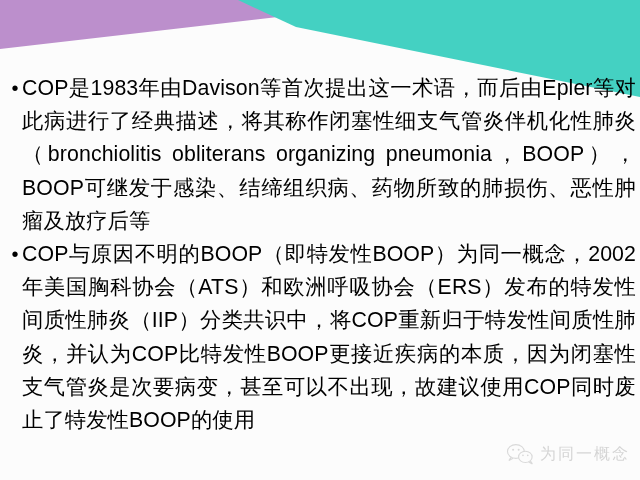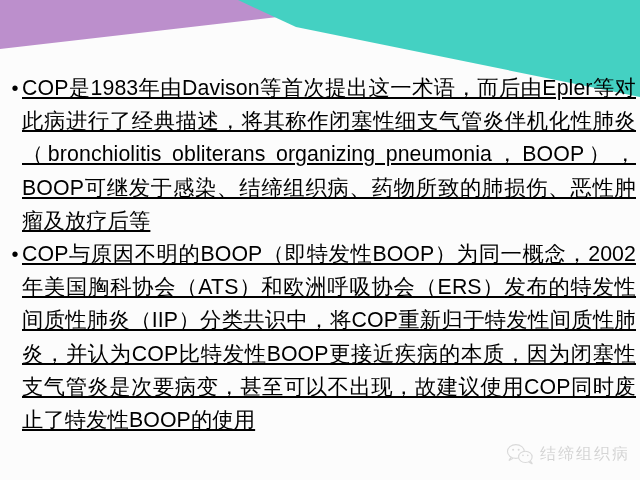--- a/index.html
+++ b/index.html
@@ -51,21 +51,20 @@
     font-size: 20px;
     line-height: 33.2px;
     color: #000;
   }
   .bullet-body {
     flex: 1 1 auto;
     text-align: justify;
     text-justify: inter-ideograph;
     text-align-last: left;
     word-break: break-word;
-    text-decoration: underline;
   }
 
   
   .watermark {
     position: absolute;
     right: 10px;
     bottom: 14px;
     display: flex;
     align-items: center;
     gap: 6px;
@@ -111,16 +110,16 @@
         <ellipse cx="23.5" cy="17.5" rx="8.2" ry="6.8" fill="#ffffff"></ellipse>
         <path d="M29.5 22.4 L32 26 L27.6 23.6"></path>
       </g>
       <g fill="#8a8a8a">
         <circle cx="8.6" cy="8.8" r="1.25"></circle>
         <circle cx="15.4" cy="8.8" r="1.25"></circle>
         <circle cx="20.6" cy="15.6" r="1.05"></circle>
         <circle cx="26.4" cy="15.6" r="1.05"></circle>
       </g>
     </svg>
-    <span class="wm-text">结缔组织病</span>
+    <span class="wm-text">为同一概念</span>
   </div>
 
 </div>
 
 </body></html>

